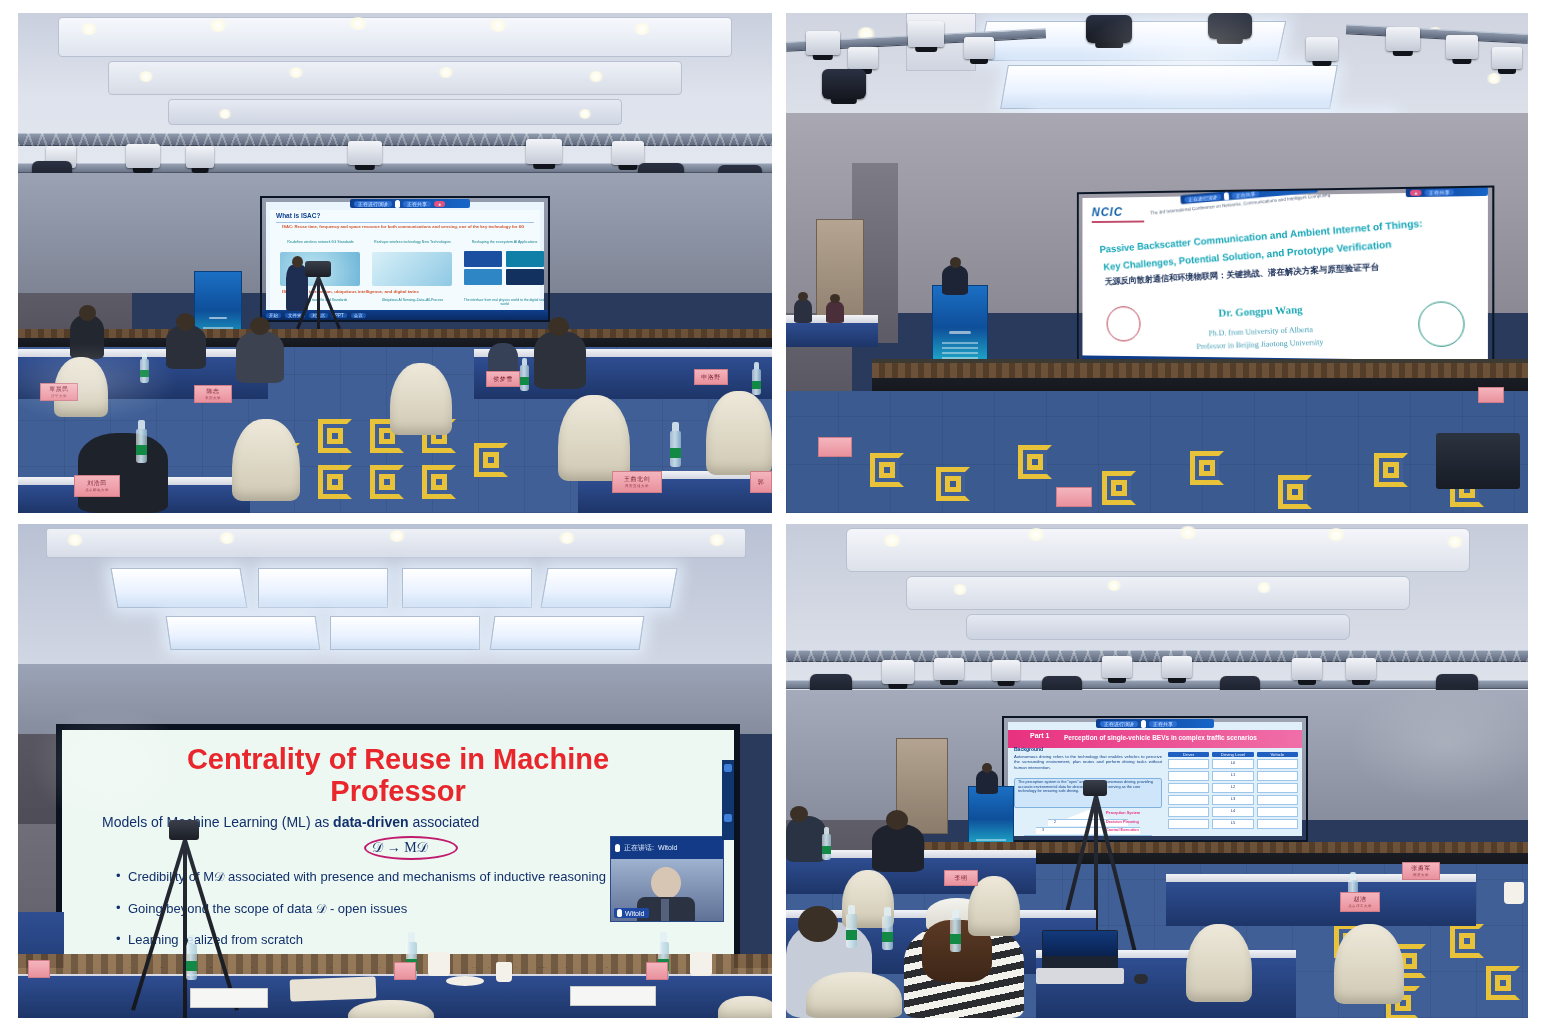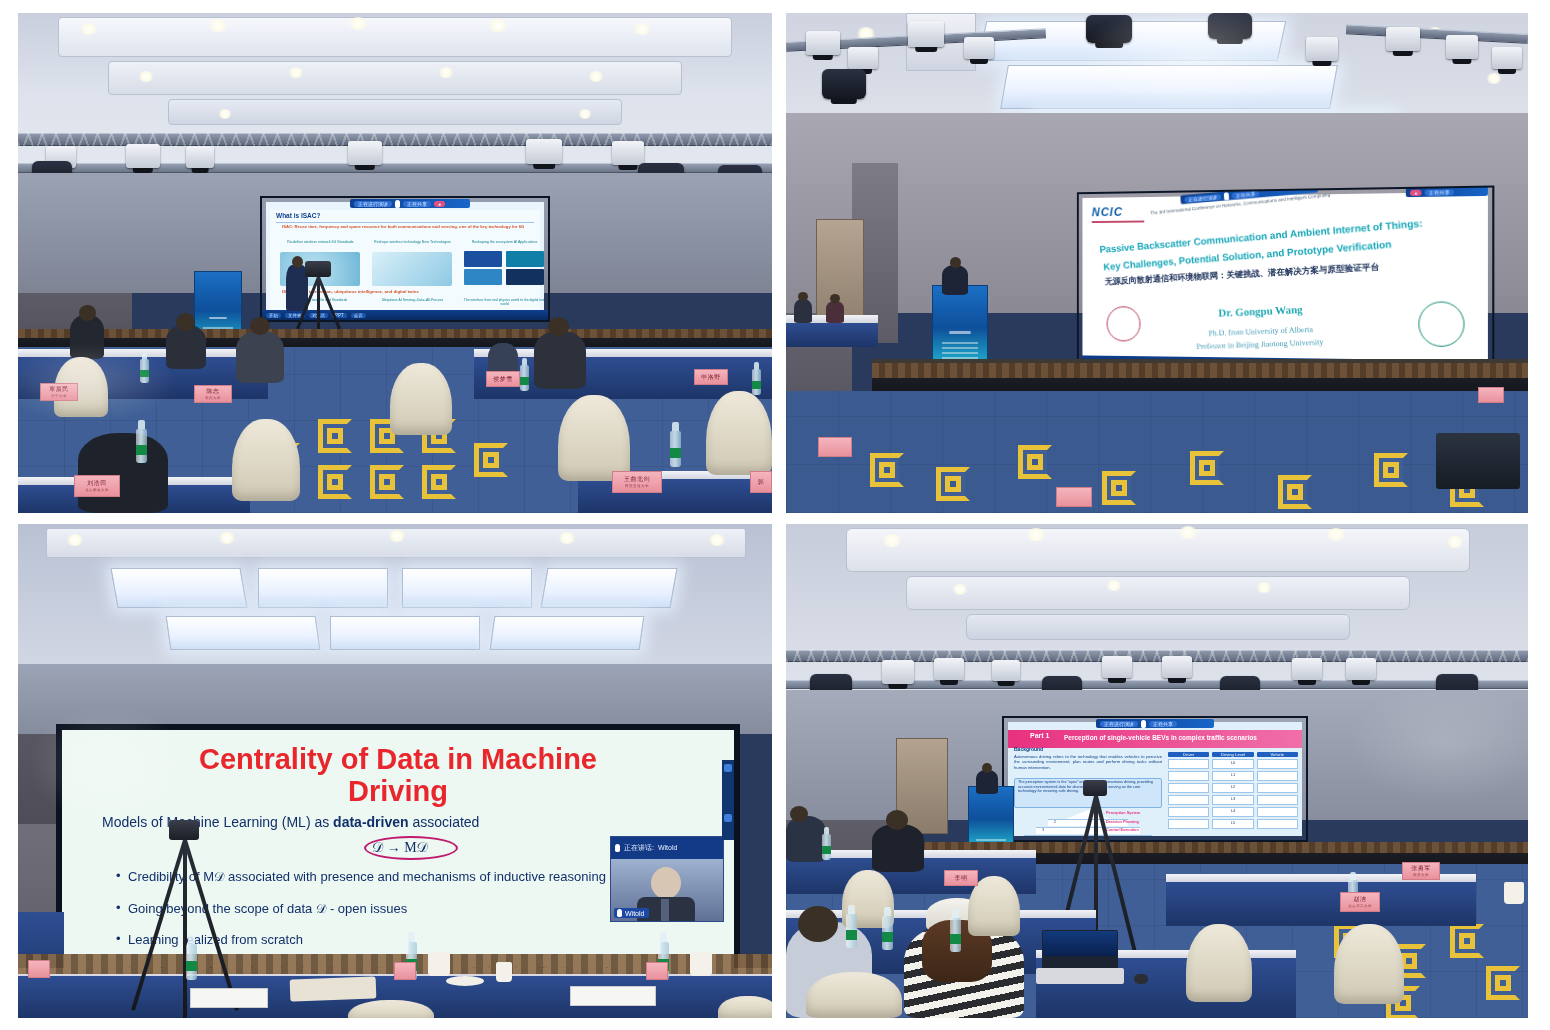--- a/index.html
+++ b/index.html
@@ -642,22 +642,22 @@
       <div class="ceil-light" style="left:540px; top:8px; width:18px; height:12px;"></div>
       <div class="ceil-light" style="left:690px; top:10px; width:18px; height:12px;"></div>
 
       <div class="wall" style="left:0; top:140px; width:754px; height:70px; background:linear-gradient(180deg,#9ba3b6,#858c9d);"></div>
       <div class="wall-dark" style="left:0; top:130px; width:44px; height:300px;"></div>
       <div class="wall-dark" style="left:712px; top:130px; width:42px; height:300px;"></div>
 
       <div class="led" style="left:38px; top:200px; width:684px; height:308px; border:6px solid #0a1220;">
         <div class="slide" style="background:#eef8f2; inset:0;">
           <div style="position:absolute; inset:10px 10px 10px 10px; background:#eef8f2;">
-            <div class="sl-title-red" style="position:absolute; left:40px; right:40px; top:4px; font-size:29px; line-height:1.05;">Centrality of Data  in Machine</div>
-            <div class="sl-title-red" style="position:absolute; left:40px; right:40px; top:36px; font-size:29px; line-height:1.05;">Driving</div>
+            <div class="sl-title-red" style="position:absolute; left:40px; right:40px; top:4px; font-size:29px; line-height:1.05;">Centrality of Reuse  in Machine</div>
+            <div class="sl-title-red" style="position:absolute; left:40px; right:40px; top:36px; font-size:29px; line-height:1.05;">Professor</div>
             <div class="sl-body" style="position:absolute; left:30px; right:20px; top:74px; font-size:14px;">
               <span>Models of Machine Learning (ML) as </span><b>data-driven</b><span> associated</span>
             </div>
 
             <div style="position:absolute; left:300px; top:100px; font-size:14px; color:#11306b;
                         font-family:'Liberation Serif', serif;">𝒟 → M𝒟</div>
             <div class="circle-ann" style="left:292px; top:96px; width:94px; height:24px;"></div>
 
             <ul class="sl-bullets sl-body" style="position:absolute; left:44px; right:24px; top:128px; font-size:13px; line-height:1.35;">
               <li style="margin-bottom:14px;">Credibility of M𝒟 associated with presence and mechanisms of inductive reasoning</li>

